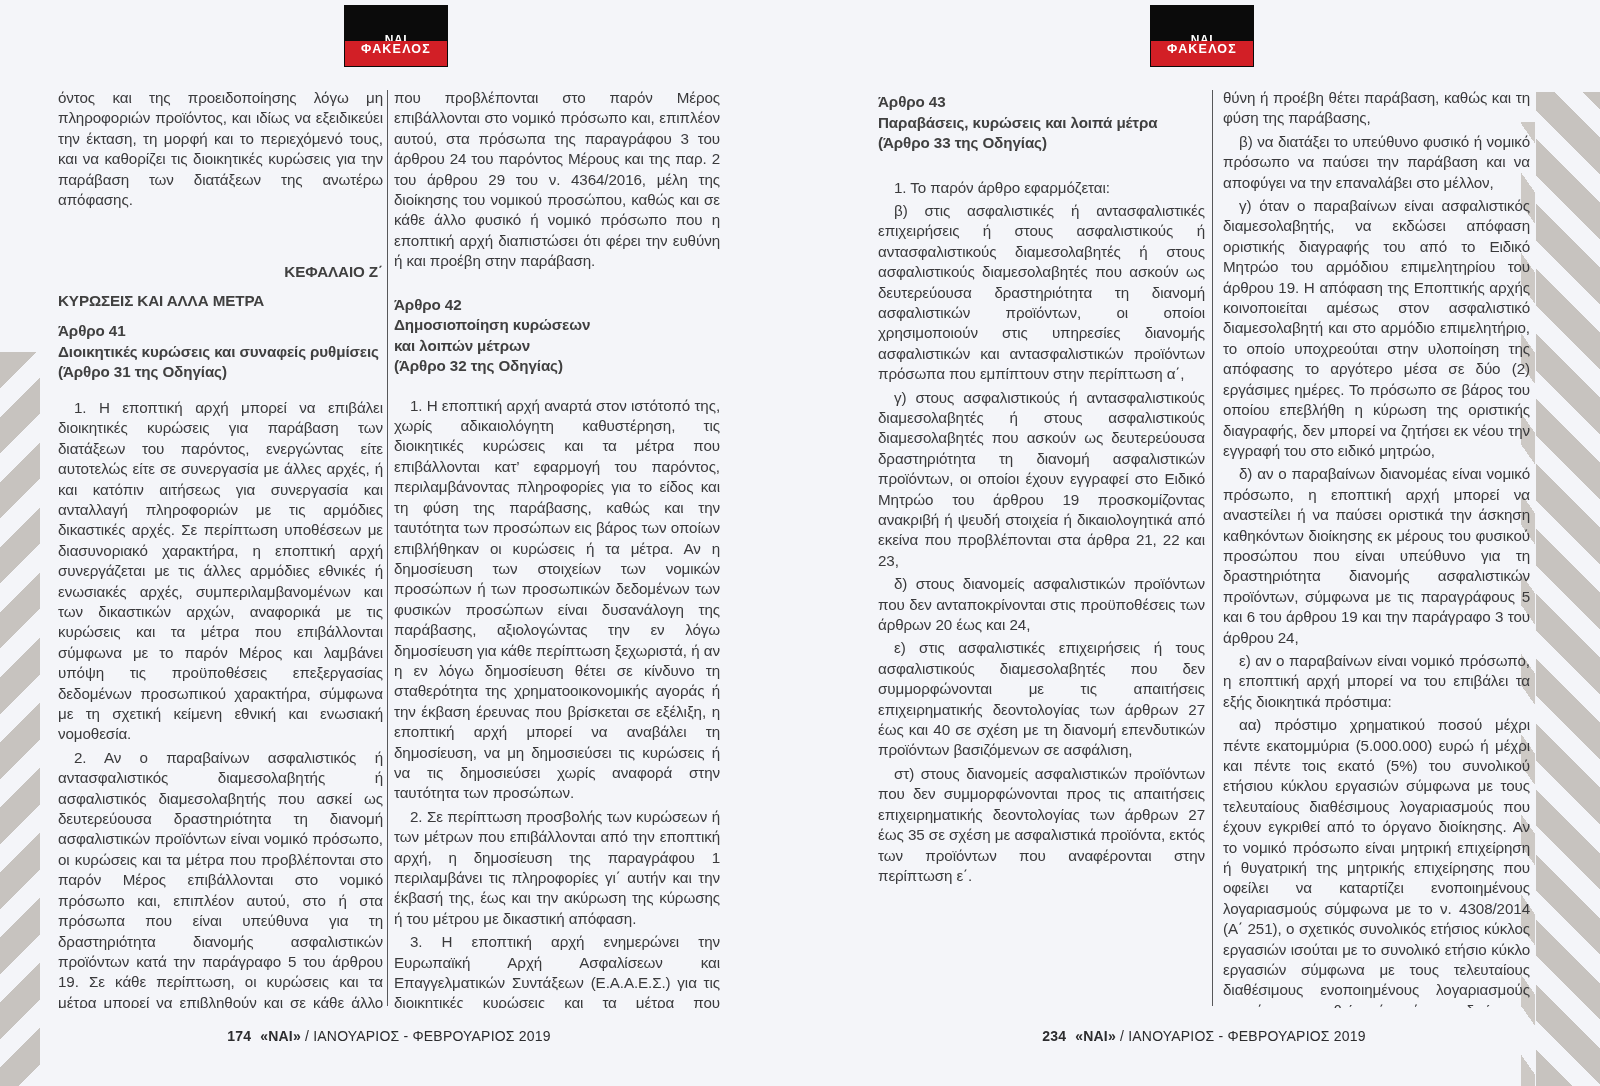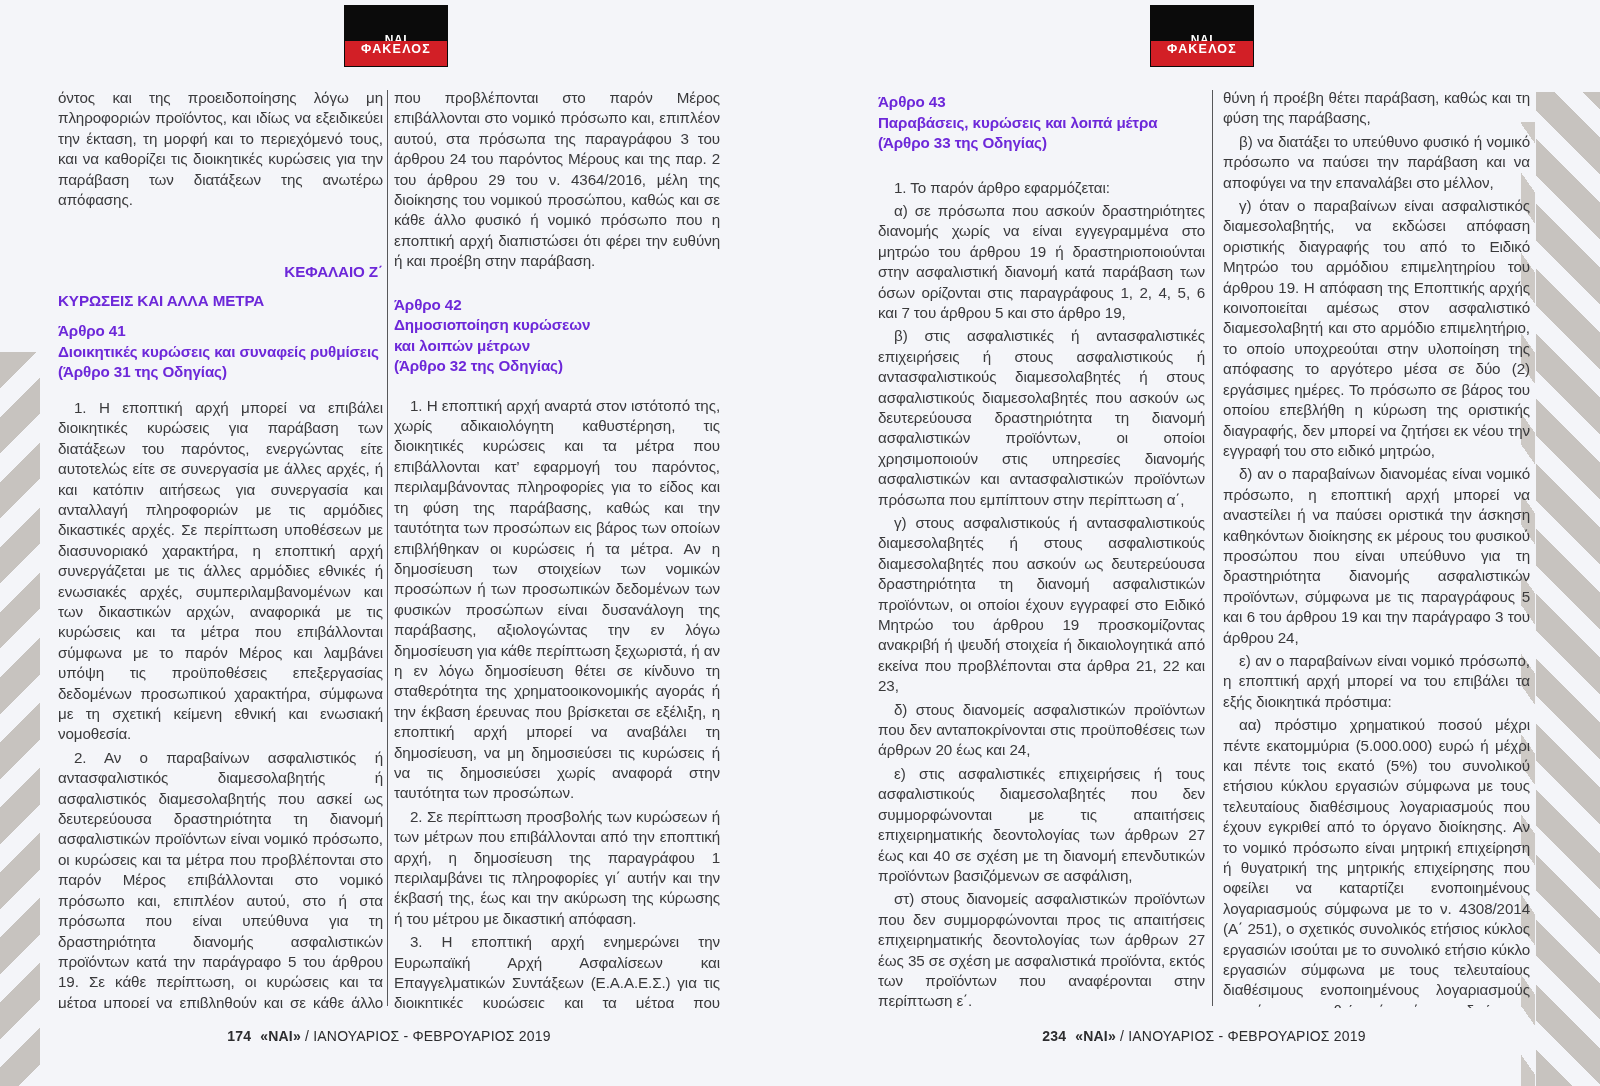--- a/index.html
+++ b/index.html
@@ -65,21 +65,21 @@
 
   
   .blk {
     font-size:15.2px; line-height:20.4px; letter-spacing:-0.1px;
   }
   .blk.para, .blk.para-cont, .blk.para-runover {
     text-align:justify; margin:0; color:#3a3a3c;
   }
   .blk.para { text-indent:16px; margin-top:3px; }
   .blk.chapter, .blk.article {
-    color:#6d28d9; font-weight:bold; white-space:pre-line; line-height:20.5px;
+    color:#404040; font-weight:bold; white-space:pre-line; line-height:20.5px;
   }
   .blk.para-cont + .blk.chapter { margin-top:52px;text-align:right; }
   .blk.chapter + .blk.chapter { margin-top:8px; }
   .blk.article { margin:10px 0 15px; }
   .blk.para-cont + .blk.article { margin-top:23px; margin-bottom:19px; }
   .blk.article:first-child { margin-top:4px; margin-bottom:24px; }
 
   
   .footer {
     position:absolute; top:1028px; left:0; right:0;
@@ -135,21 +135,20 @@
     <div class="header-tab">
       <div class="tab-title">ΝΑΙ</div>
       <div class="tab-subtitle">ΦΑΚΕΛΟΣ</div>
     </div>
     <div class="columns">
       <div class="column c0" id="p1c0">
           <div class="blk article">Άρθρο 43
 Παραβάσεις, κυρώσεις και λοιπά μέτρα
 (Άρθρο 33 της Οδηγίας)</div>
           <div class="blk para">1. Το παρόν άρθρο εφαρμόζεται:</div>
-          <div class="blk para">α) σε πρόσωπα που ασκούν δραστηριότητες διανομής χωρίς να είναι εγγεγραμμένα στο μητρώο του άρθρου 19 ή δραστηριοποιούνται στην ασφαλιστική διανομή κατά παράβαση των όσων ορίζονται στις παραγράφους 1, 2, 4, 5, 6 και 7 του άρθρου 5 και στο άρθρο 19,</div>
           <div class="blk para">β) στις ασφαλιστικές ή αντασφαλιστικές επιχειρήσεις ή στους ασφαλιστικούς ή αντασφαλιστικούς διαμεσολαβητές ή στους ασφαλιστικούς διαμεσολαβητές που ασκούν ως δευτερεύουσα δραστηριότητα τη διανομή ασφαλιστικών προϊόντων, οι οποίοι χρησιμοποιούν στις υπηρεσίες διανομής ασφαλιστικών και αντασφαλιστικών προϊόντων πρόσωπα που εμπίπτουν στην περίπτωση α΄,</div>
           <div class="blk para">γ) στους ασφαλιστικούς ή αντασφαλιστικούς διαμεσολαβητές ή στους ασφαλιστικούς διαμεσολαβητές που ασκούν ως δευτερεύουσα δραστηριότητα τη διανομή ασφαλιστικών προϊόντων, οι οποίοι έχουν εγγραφεί στο Ειδικό Μητρώο του άρθρου 19 προσκομίζοντας ανακριβή ή ψευδή στοιχεία ή δικαιολογητικά από εκείνα που προβλέπονται στα άρθρα 21, 22 και 23,</div>
           <div class="blk para">δ) στους διανομείς ασφαλιστικών προϊόντων που δεν ανταποκρίνονται στις προϋποθέσεις των άρθρων 20 έως και 24,</div>
           <div class="blk para">ε) στις ασφαλιστικές επιχειρήσεις ή τους ασφαλιστικούς διαμεσολαβητές που δεν συμμορφώνονται με τις απαιτήσεις επιχειρηματικής δεοντολογίας των άρθρων 27 έως και 40 σε σχέση με τη διανομή επενδυτικών προϊόντων βασιζόμενων σε ασφάλιση,</div>
           <div class="blk para">στ) στους διανομείς ασφαλιστικών προϊόντων που δεν συμμορφώνονται προς τις απαιτήσεις επιχειρηματικής δεοντολογίας των άρθρων 27 έως 35 σε σχέση με ασφαλιστικά προϊόντα, εκτός των προϊόντων που αναφέρονται στην περίπτωση ε΄.</div>
         </div>
       <div class="col-divider"></div>
       <div class="column c1" id="p1c1">
           <div class="blk para-cont">θύνη ή προέβη θέτει παράβαση, καθώς και τη φύση της παράβασης,</div>
           <div class="blk para">β) να διατάξει το υπεύθυνο φυσικό ή νομικό πρόσωπο να παύσει την παράβαση και να αποφύγει να την επαναλάβει στο μέλλον,</div>

